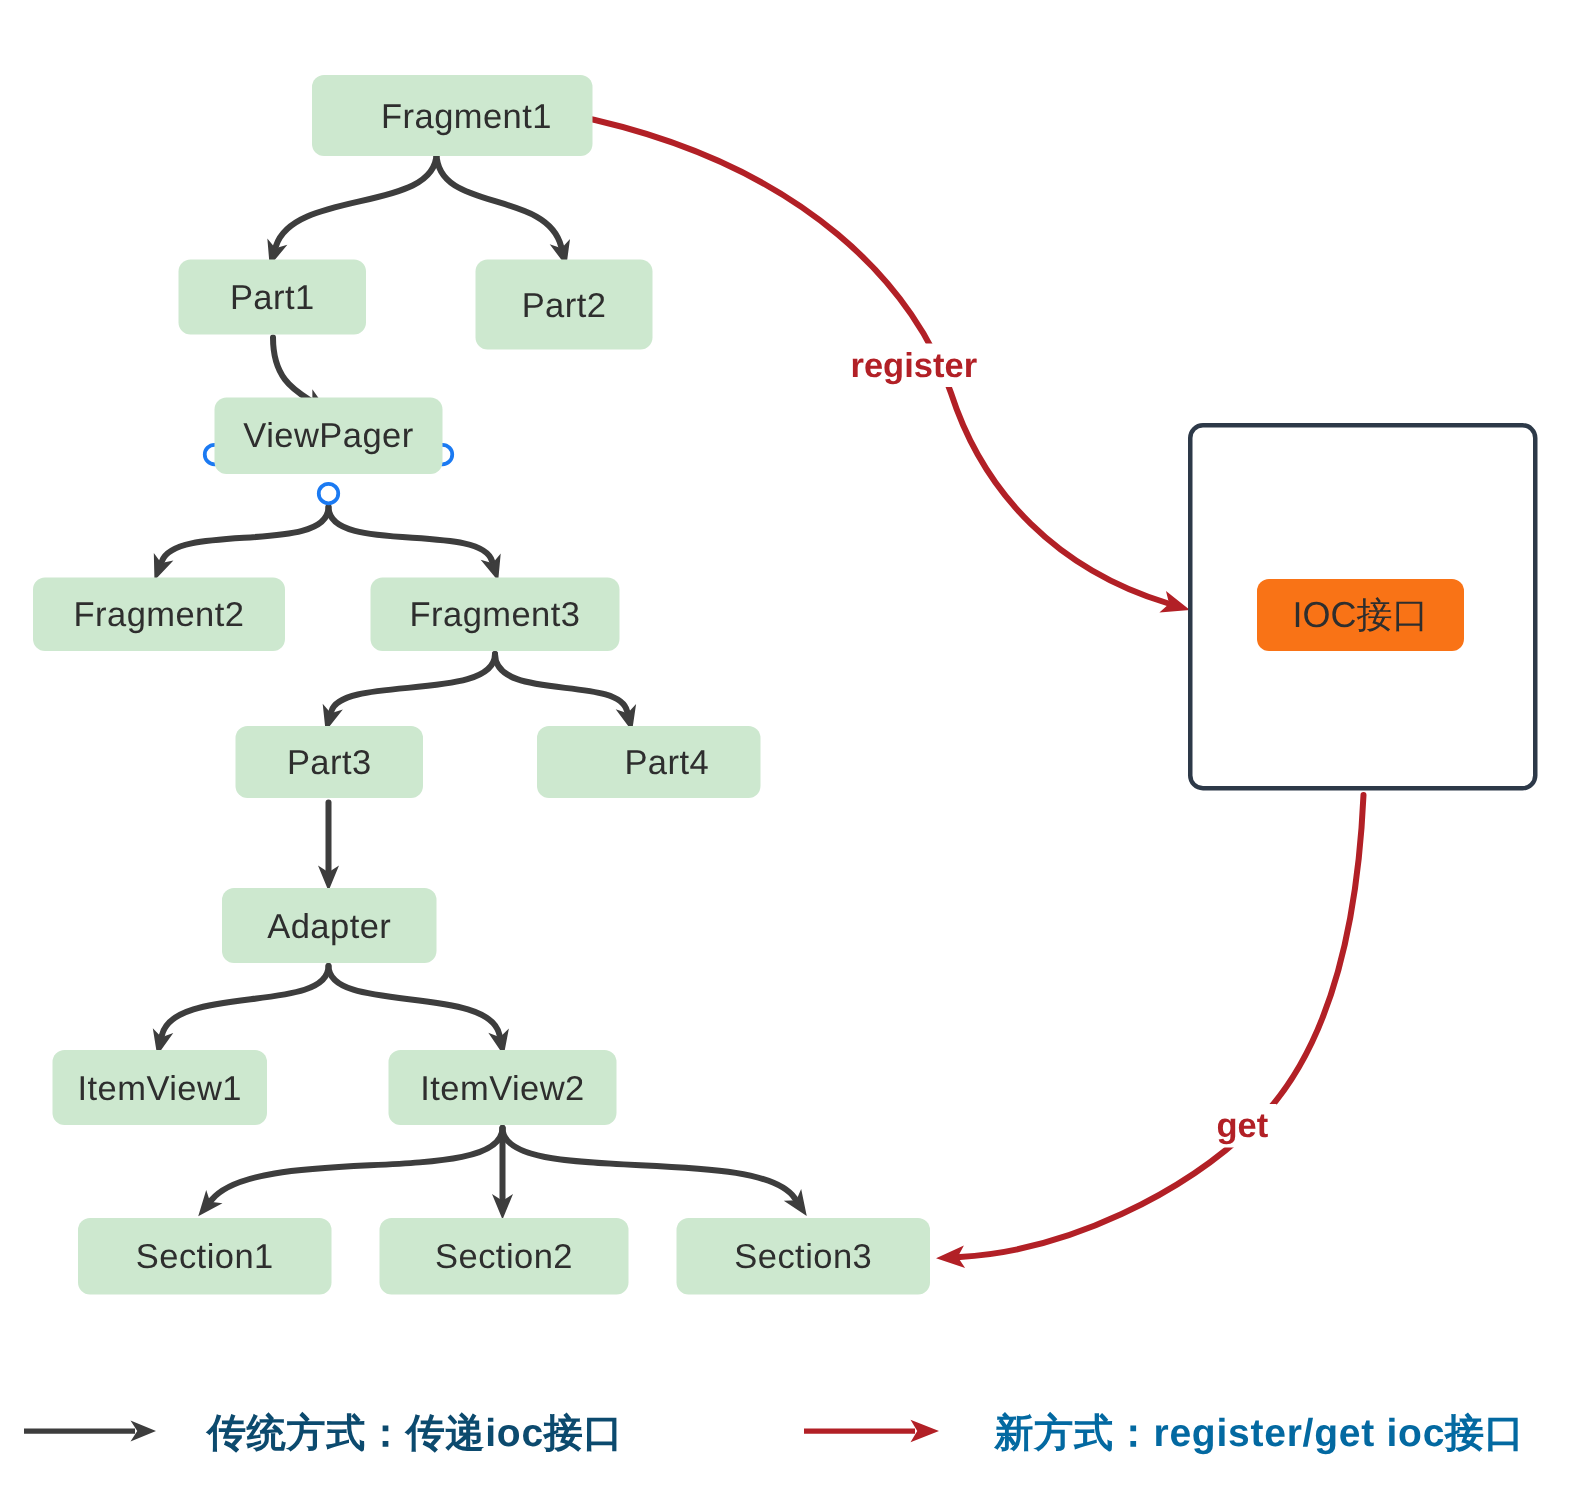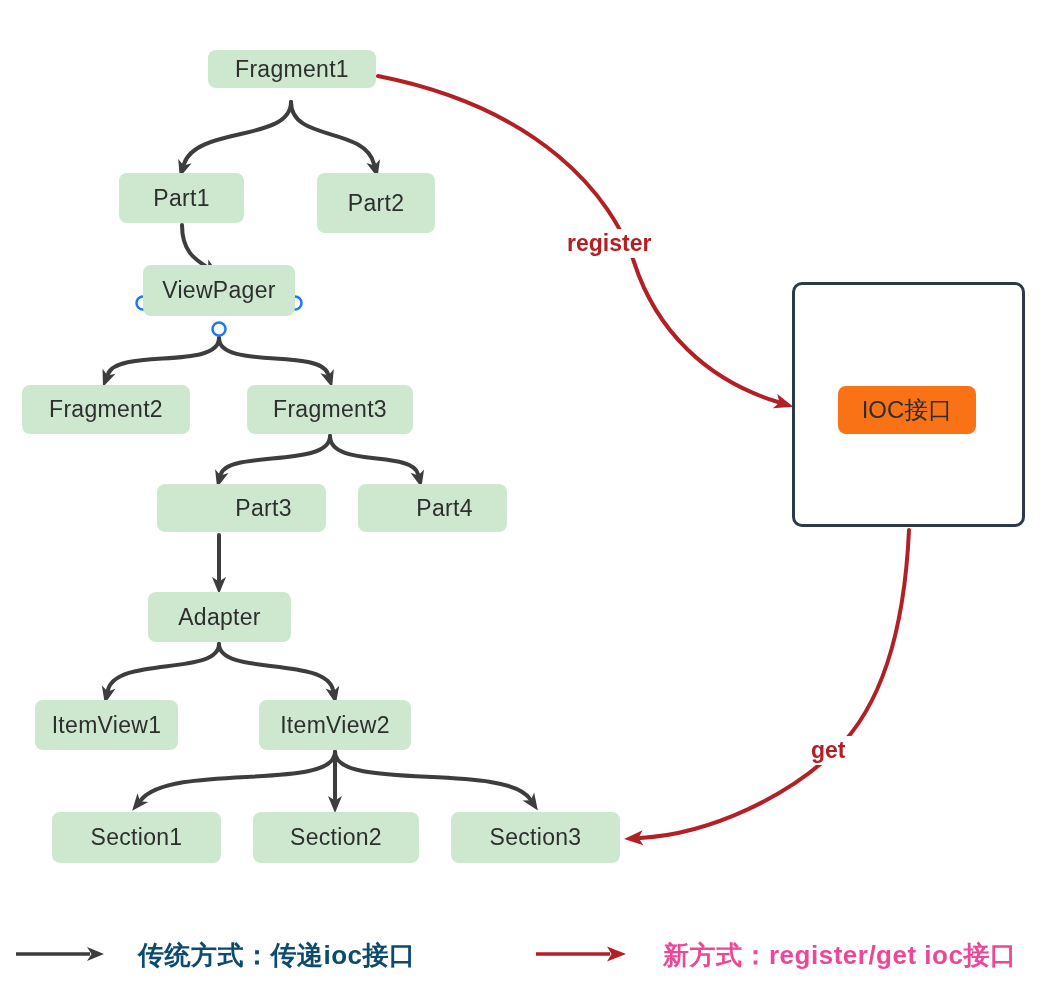--- a/index.html
+++ b/index.html
@@ -69,21 +69,21 @@
   #label-get      { left: 806px; top: 736px; }
   .legend-text {
     position: absolute;
     top: 938px;
     font-size: 26px;
     font-weight: bold;
     z-index: 2;
     letter-spacing: 0.5px;
   }
   #legend-traditional-text { left: 138px; color: #0c4a6e; }
-  #legend-new-text         { left: 663px; color: #ec4899; }
+  #legend-new-text         { left: 663px; color: #0369a1; }
 </style>
 </head>
 <body>
 
 <div id="canvas">
 
   <svg id="wires" viewBox="0 0 1046 998" xmlns="http://www.w3.org/2000/svg">
     <defs>
       <marker id="arrowDark" markerUnits="userSpaceOnUse" markerWidth="20" markerHeight="16" refX="4" refY="8" orient="auto">
         <path d="M1,1 L18,8 L1,15 L5.5,8 Z" fill="#3d3d3d"></path>
@@ -118,39 +118,39 @@
     <path d="M 536 954 L 610 954" stroke="#b22026" stroke-width="3.5" fill="none" marker-end="url(#arrowRed)"></path>
 
     <g fill="#ffffff" stroke="#1b7af2" stroke-width="2.5">
       <circle cx="219" cy="278" r="6.5"></circle>
       <circle cx="219" cy="329" r="6.5"></circle>
       <circle cx="143" cy="303" r="6.5"></circle>
       <circle cx="295" cy="303" r="6.5"></circle>
     </g>
   </svg>
 
-  <div class="node" style="left:208px; top:50px;  width:168px; height:38px;">
+  <div class="node" style="left:208px; top:50px;  width:168px; height:54px;padding-left:19px;">
     <span>Fragment1</span>
   </div>
   <div class="node" style="left:119px; top:173px; width:125px; height:50px;">
     <span>Part1</span>
   </div>
   <div class="node" style="left:317px; top:173px; width:118px; height:60px;">
     <span>Part2</span>
   </div>
   <div class="node" style="left:143px; top:265px; width:152px; height:51px;">
     <span>ViewPager</span>
   </div>
   <div class="node" style="left:22px;  top:385px; width:168px; height:49px;">
     <span>Fragment2</span>
   </div>
   <div class="node" style="left:247px; top:385px; width:166px; height:49px;">
     <span>Fragment3</span>
   </div>
-  <div class="node" style="left:157px; top:484px; width:125px; height:48px;padding-left:44px;">
+  <div class="node" style="left:157px; top:484px; width:125px; height:48px;">
     <span>Part3</span>
   </div>
   <div class="node" style="left:358px; top:484px; width:125px; height:48px;padding-left:24px;">
     <span>Part4</span>
   </div>
   <div class="node" style="left:148px; top:592px; width:143px; height:50px;">
     <span>Adapter</span>
   </div>
   <div class="node" style="left:35px;  top:700px; width:143px; height:50px;">
     <span>ItemView1</span>

